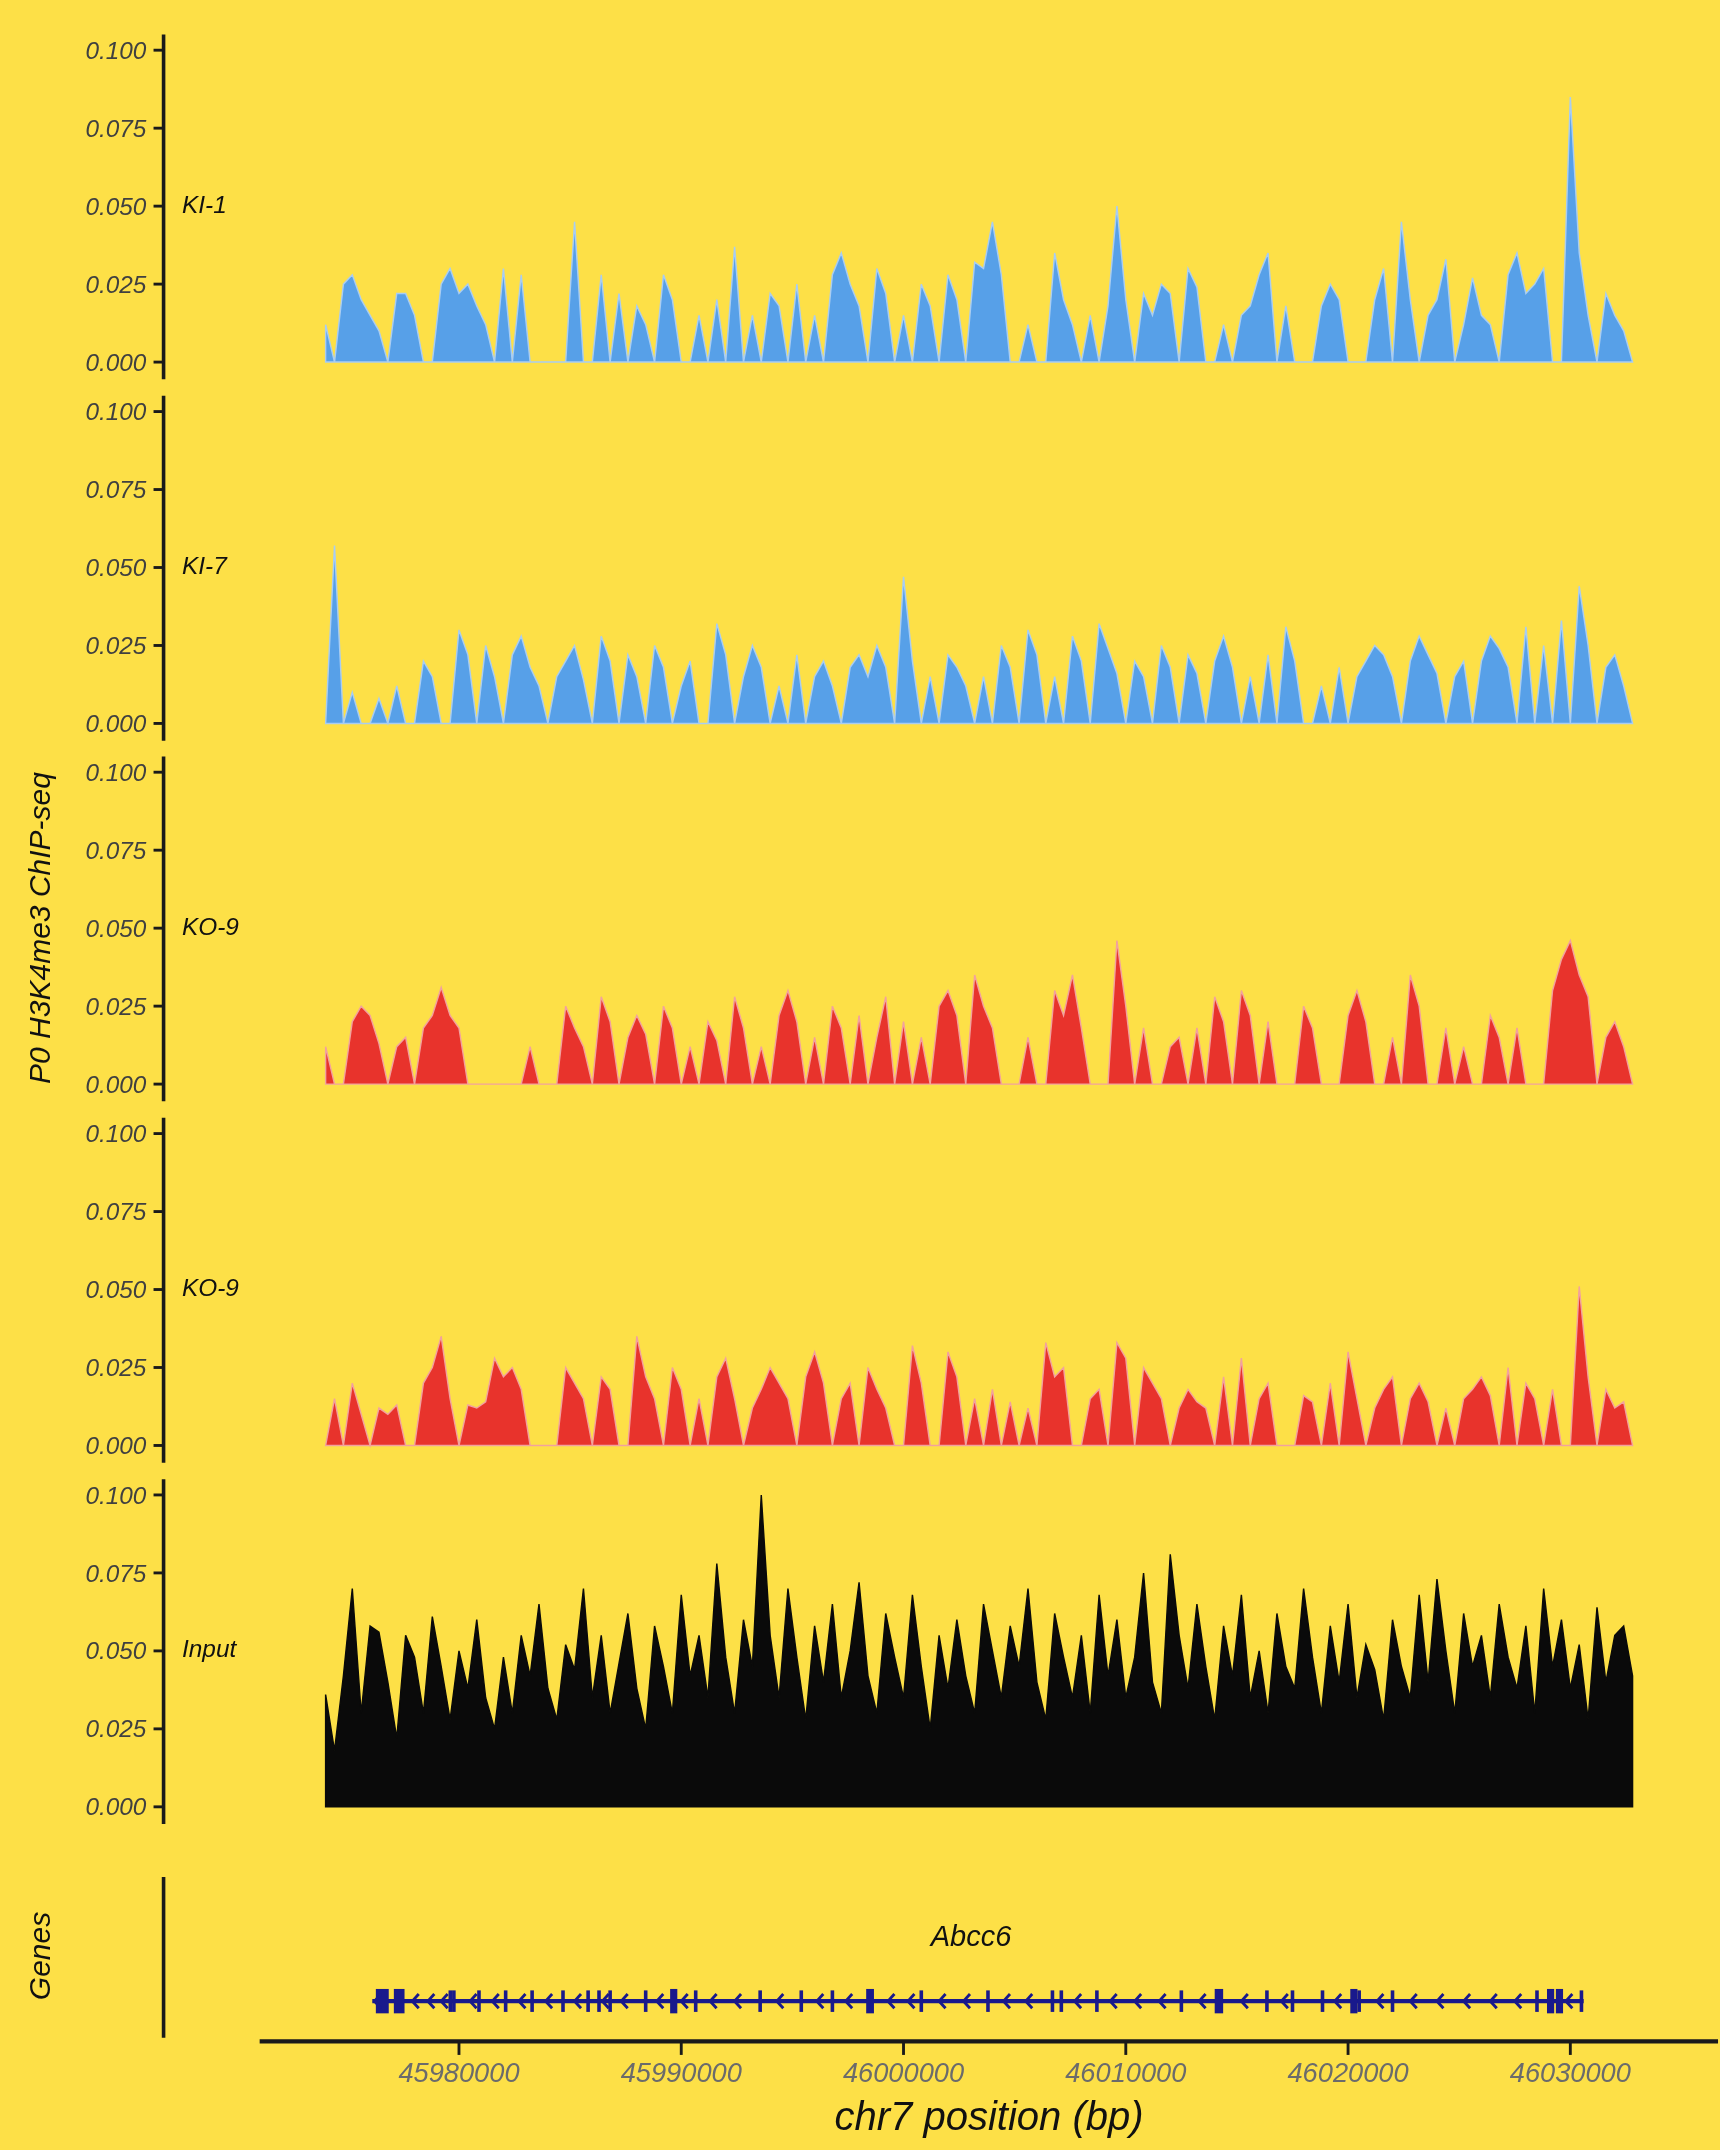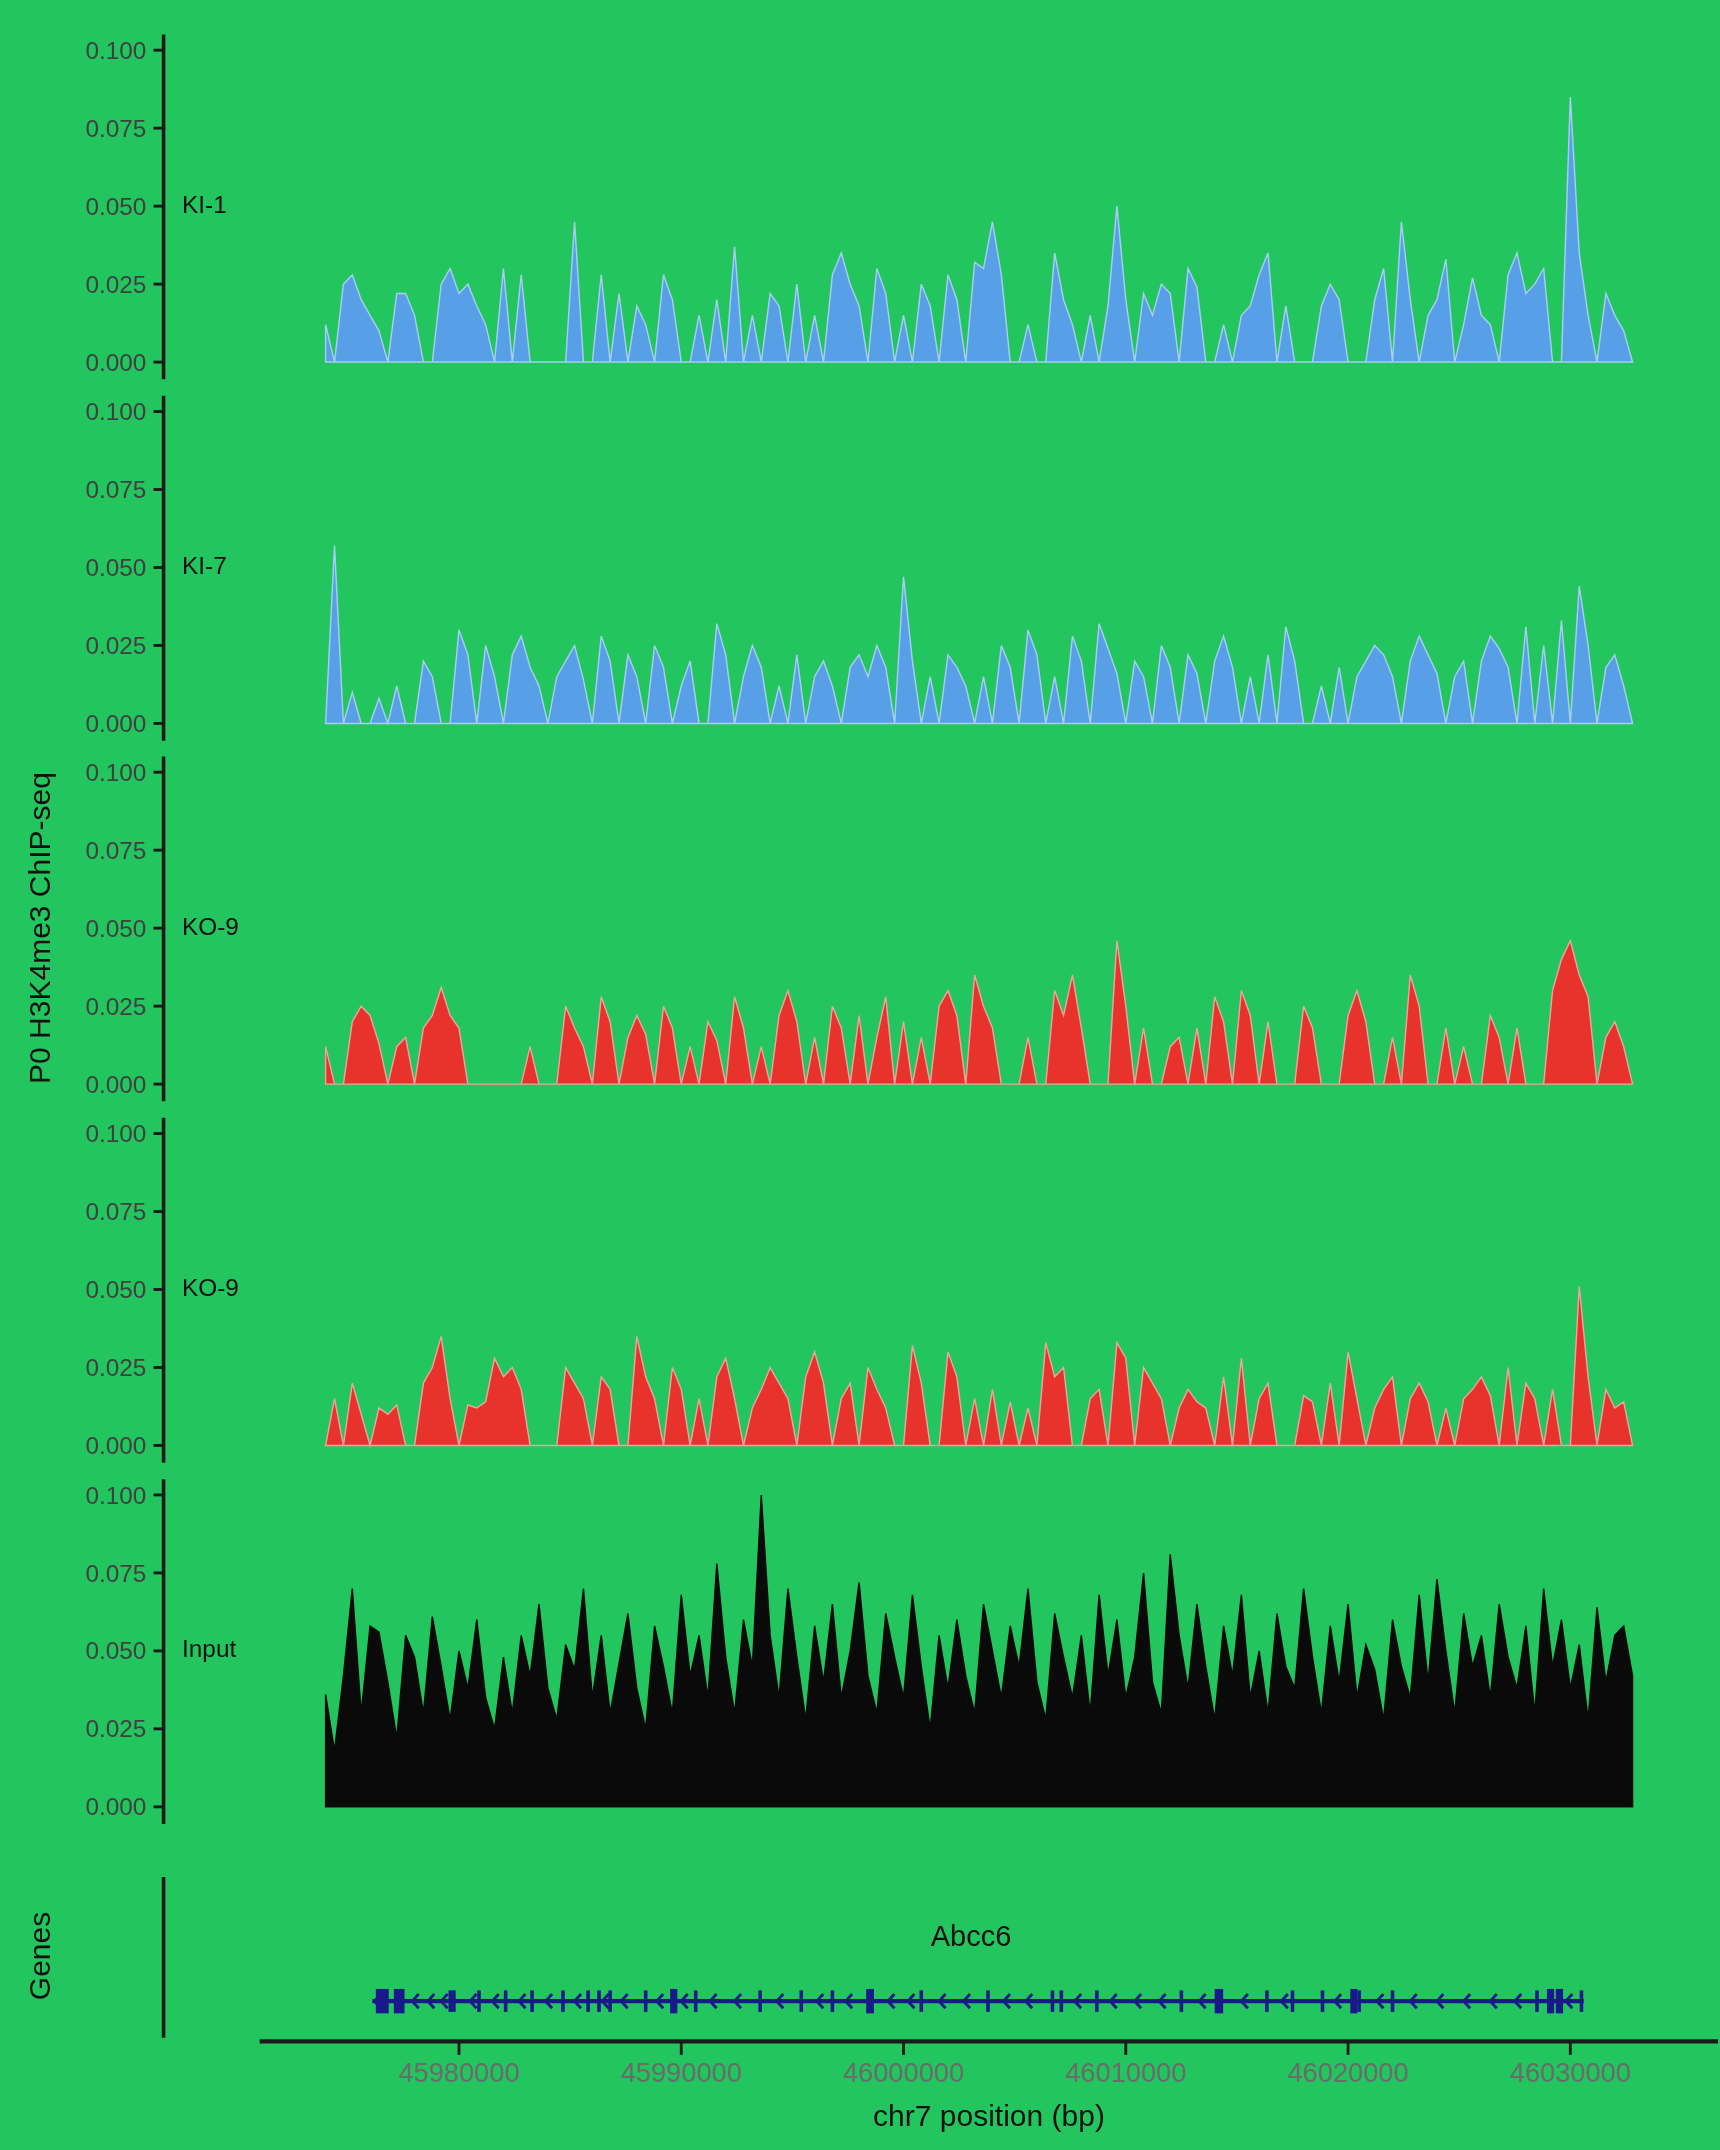--- a/index.html
+++ b/index.html
@@ -1,22 +1,22 @@
 <!DOCTYPE html>
 <html style="font-size:11.5px"><head>
 <meta charset="utf-8">
 <style>
   html,body{margin:0;padding:0;background:#ffffff;}
-  .fig{position:relative;width:1721px;height:2151px;background:#22c55e;overflow:hidden;
-       font-family:"Liberation Sans","DejaVu Sans",sans-serif;}
+  .fig{position:relative;width:1721px;height:2151px;background:#fde047;overflow:hidden;
+       font-family:"Liberation Sans","DejaVu Sans",sans-serif;font-style:italic;}
   .fig svg{position:absolute;left:0;top:0;}
   .txt{position:absolute;white-space:nowrap;color:#111111;}
   .track-label{font-size:24.4px;transform:translateY(-52%);}
   .rot{transform:translate(-50%,-50%) rotate(-90deg);font-size:30px;}
-  .x-title{transform:translate(-50%,-50%);font-size:30px;}
+  .x-title{transform:translate(-50%,-50%);font-size:40px;}
   .gene-name{transform:translate(-50%,-50%);font-size:29px;}
   text{font-family:"Liberation Sans","DejaVu Sans",sans-serif;}
 </style>
 </head>
 <body>
 
 <div class="fig">
   <svg id="plot" width="1721" height="2151" viewBox="0 0 2400 3000">
       <g>
         <line x1="228" y1="48" x2="228" y2="529" stroke="#1a1a1a" stroke-width="5"></line>

